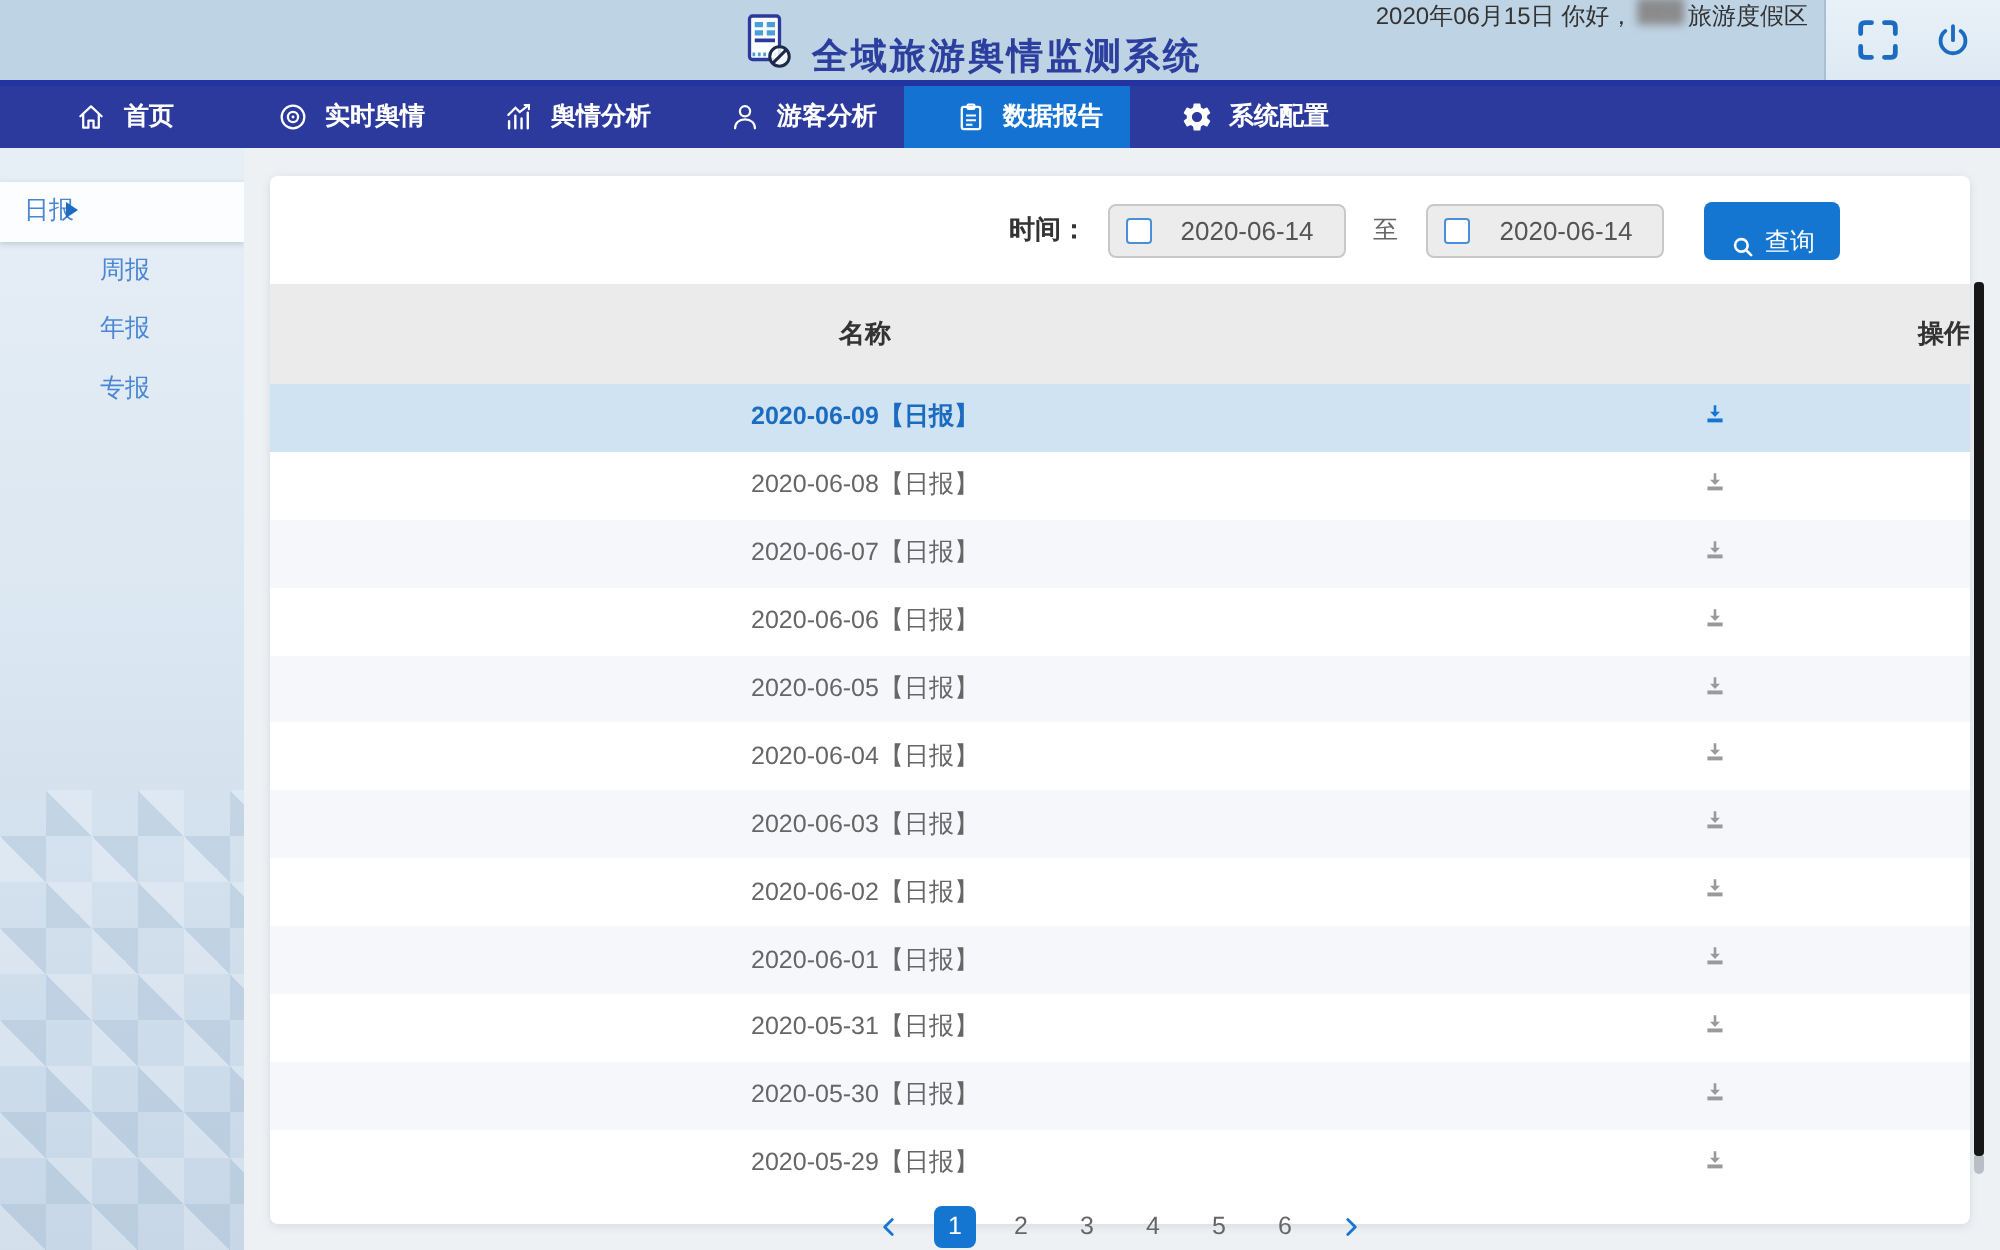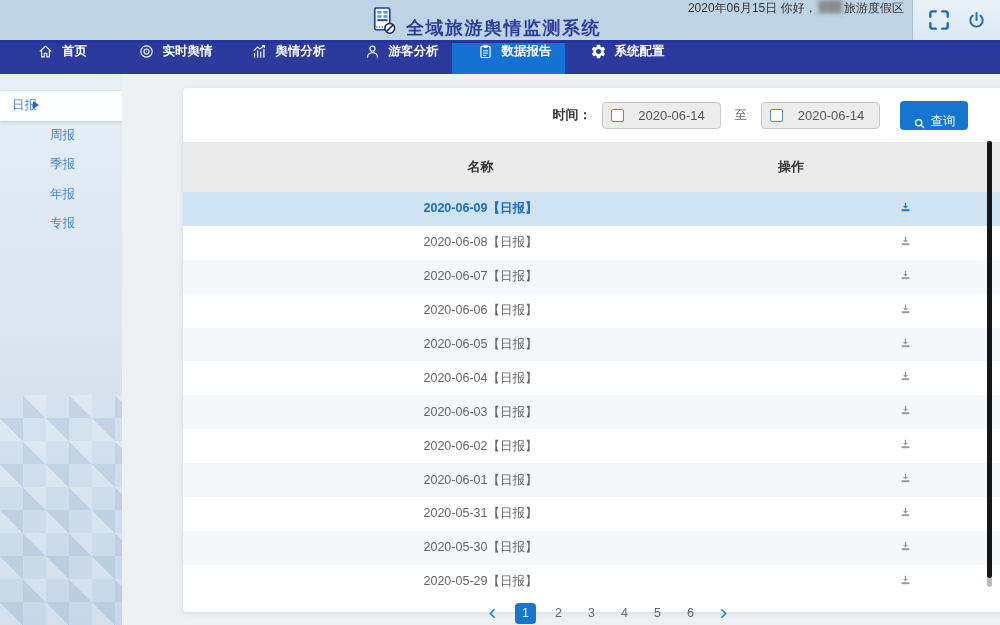--- a/index.html
+++ b/index.html
@@ -17,21 +17,21 @@
     display:flex; align-items:flex-start; font-size:12px; color:#333; white-space:nowrap; }
   .masked { filter:blur(2px); color:#8a8a8a; font-size:11px; margin:0 2px; }
   .top-actions { position:absolute; right:0; top:0; width:88px; height:40px;
     background:linear-gradient(#e9f1f8,#dde9f3); border-left:1px solid #a9bfd2;
     display:flex; align-items:center; justify-content:space-evenly; color:#1b6cc0; }
   .top-actions .ic { display:flex; cursor:pointer; }
 
   
   .mainnav { height:34px; background:#2c3a9e; border-top:3px solid #2334a0;
     display:flex; align-items:stretch; }
-  .tab { width:113px; display:flex; justify-content:center;
+  .tab { width:113px; display:flex; align-items:center; justify-content:center;
     gap:8px; color:#fff; cursor:pointer;padding-left:11px; }
   .tab .nav-label { font-size:12.5px; font-weight:bold; }
   .tab.active { background:#1473d2; }
   .nav-ic { display:flex; }
 
   
   .bodyrow { display:flex; height:551px; }
   .sidebar { position:relative; width:122px; flex:none; padding-top:17px;
     background:linear-gradient(180deg,#e7eff6 0%,#dae6f1 45%,#c7d7e7 100%); overflow:hidden; }
   .sidebar::after { content:""; position:absolute; left:0; right:0; bottom:0; height:230px;
@@ -40,21 +40,21 @@
       linear-gradient(45deg, rgba(150,178,205,.28) 25%, transparent 25%, transparent 75%, rgba(150,178,205,.28) 75%);
     background-size:46px 46px; background-position:0 0,23px 23px; pointer-events:none; }
   .side-item { position:relative; height:29.5px; line-height:29.5px;
     padding-left:50px; font-size:12.5px; color:#4a86d4; cursor:pointer; z-index:2; }
   .side-item.active { background:#fcfdfe; box-shadow:0 1px 3px rgba(90,120,150,.3);padding-left:12px; }
   .side-item .tri { display:none; }
   .side-item.active .tri { display:block; position:absolute; left:33px; top:10px;
     width:0; height:0; border-left:6px solid #1b6cc0;
     border-top:4.5px solid transparent; border-bottom:4.5px solid transparent; }
 
-  .content { flex:1; position:relative;margin-left:48px; }
+  .content { flex:1; position:relative; }
   .card { position:absolute; left:13px; top:14px; width:850px; height:524px;
     background:#fff; border-radius:4px; box-shadow:0 1px 5px rgba(40,60,90,.12); }
 
   
   .filter-row { height:54px; display:flex; align-items:center; justify-content:flex-end;
     padding-right:65px; gap:10px; }
   .time-label { font-size:13px; font-weight:bold; color:#333; }
   .date-input { width:119px; height:27px; background:#ececec; border:1px solid #c8c8c8;
     border-radius:4px; display:flex; align-items:center; padding-left:8px; cursor:pointer; }
   .cal-icon { width:13px; height:13px; background:#fff; border:1.5px solid #4a90d8;
@@ -63,21 +63,21 @@
   .to-label { font-size:12.5px; color:#666; margin:0 4px; }
   .query-btn { margin-left:10px; width:68px; height:29px; background:#1576d2; border:none;
     border-radius:4px; color:#fff; font-size:12.5px; display:flex; align-items:flex-end;
     justify-content:center; gap:5px; cursor:pointer;
     font-family:Liberation Serif, serif; }
 
   
   .thead { height:50px; background:#ebebeb; display:flex; align-items:center;
     font-size:13px; font-weight:bold; color:#333; }
   .col-name { width:70%; text-align:center; }
-  .col-op { width:30%; text-align:left; }
+  .col-op { width:30%; text-align:right; }
   .trow { height:33.9px; display:flex; align-items:center; font-size:12.5px; color:#666;
     cursor:pointer; }
   .trow:nth-child(odd):not(.active-row) { background:#f5f7fa; }
   .trow .cell-name { width:70%; text-align:center; }
   .trow .cell-op { width:30%; text-align:center; }
   .trow.active-row { background:#cfe3f3; color:#1b6cc0; font-weight:bold; }
   .dl { color:#9a9a9a; display:inline-flex; cursor:pointer; }
   .active-row .dl { color:#1576d2; }
 
   
@@ -197,24 +197,20 @@
 
   <div class="bodyrow">
     <aside class="sidebar">
       <div class="side-item active">
         <span class="tri"></span>
         <span>日报</span>
       </div>
       <div class="side-item">
         
         <span>周报</span>
-      </div>
-      <div class="side-item">
-        
-        <span>季报</span>
       </div>
       <div class="side-item">
         
         <span>年报</span>
       </div>
       <div class="side-item">
         
         <span>专报</span>
       </div>
     </aside>

